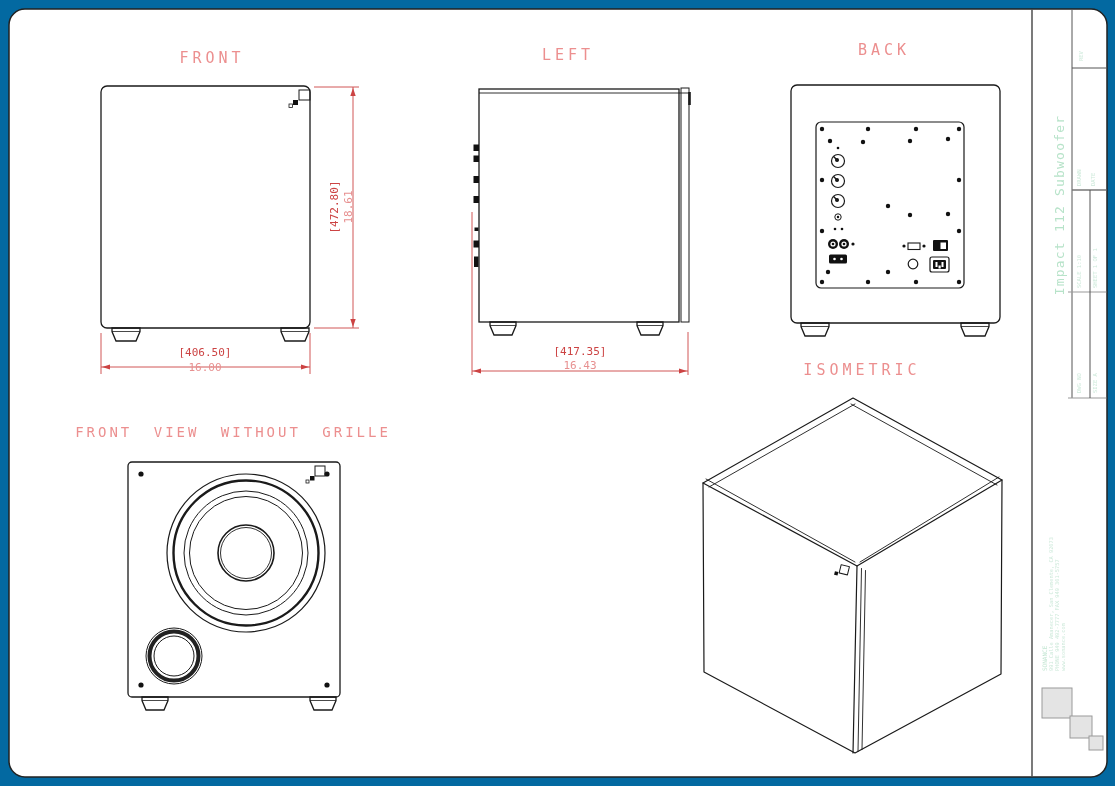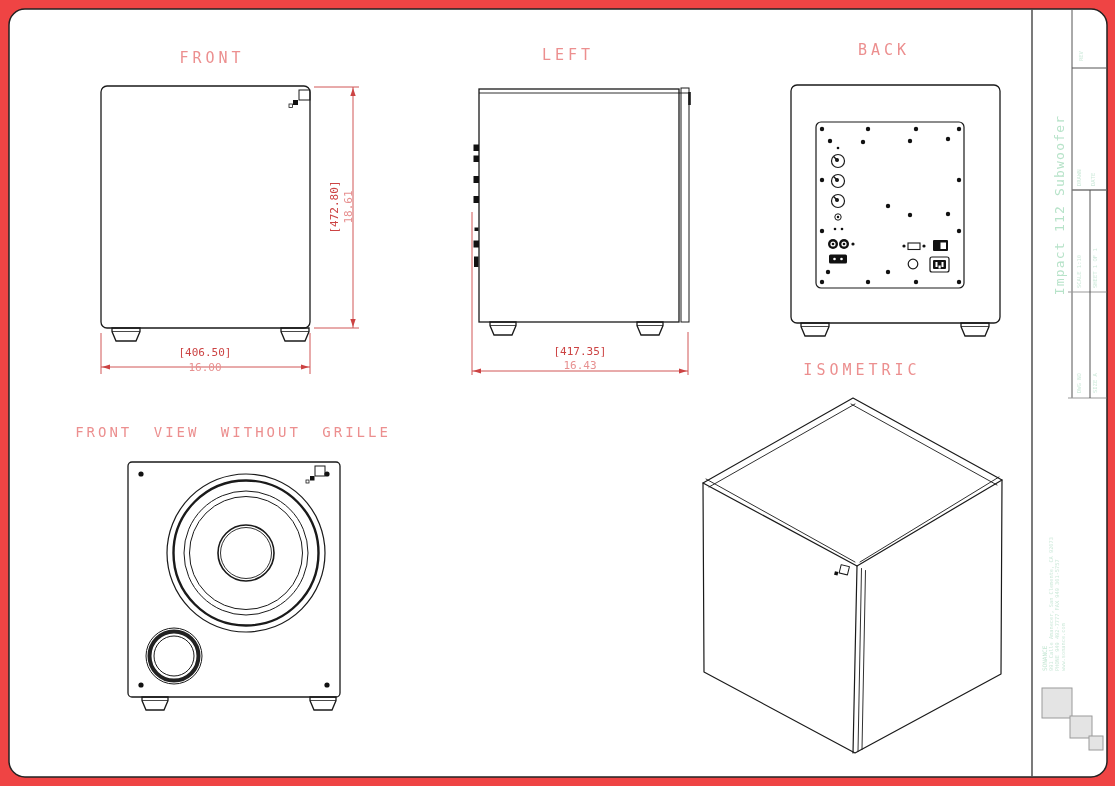--- a/index.html
+++ b/index.html
@@ -1,16 +1,16 @@
 <!DOCTYPE html>
 <html><head>
 <meta charset="utf-8">
 <style>
   html,body{margin:0;padding:0;background:#fff;}
-  .sheet{position:relative;width:1115px;height:786px;background:#ef4444;
+  .sheet{position:relative;width:1115px;height:786px;background:#0369a1;
          font-family:"DejaVu Sans Mono",monospace;overflow:hidden;}
   svg{display:block;}
   text{font-family:"DejaVu Sans Mono",monospace;}
 </style>
 </head>
 <body>
 
 <div class="sheet">
 <svg width="1115" height="786" viewBox="0 0 1115 786">
 

